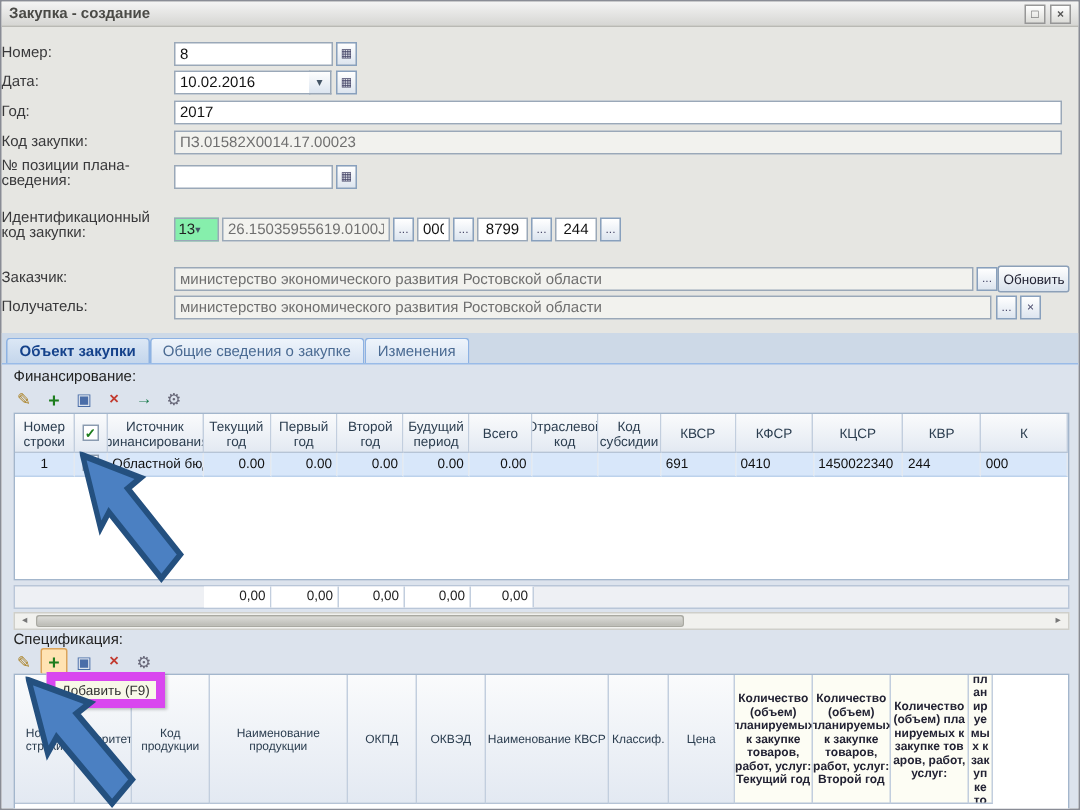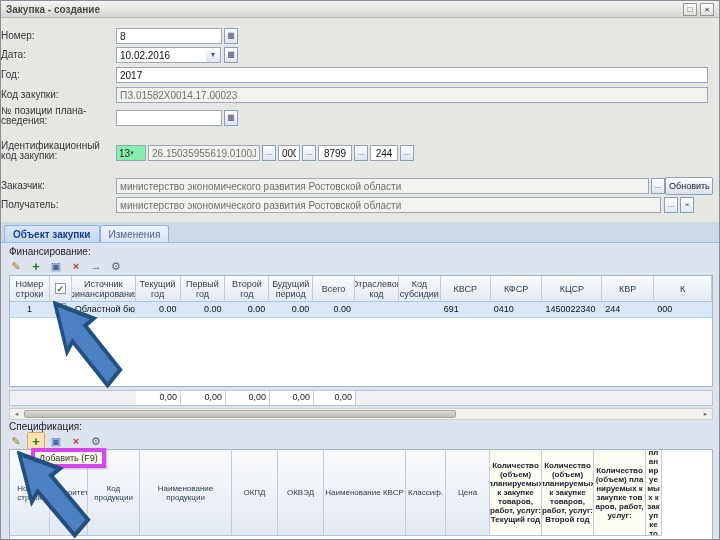--- a/index.html
+++ b/index.html
@@ -38,21 +38,21 @@
 .totals{position:absolute;display:flex;background:#eef0f4;border:1px solid #b9c6d8}
 .tcell{border-right:1px solid #c2cede;background:#fff;font-size:9px;line-height:13px;text-align:right;padding:0 3px}
 .tsp{background:transparent}
 .hscroll{position:absolute;background:#f1f1ee;border:1px solid #cfcfca}
 .harr{position:absolute;top:0;width:13px;height:10px;font-size:7px;line-height:10px;text-align:center;color:#777;cursor:pointer}
 .hthumb{position:absolute;left:14px;top:1px;height:8px;width:432px;background:linear-gradient(#dcdcd8,#bcbcb6);border:1px solid #a9a9a2;border-radius:2px;cursor:pointer}
 .spec-grid .gth{height:86px;font-size:8px;line-height:9px}
 .spec-grid .gth.hl2{background:#fdfdf4;color:#223;font-weight:bold}
 .gth.clip{word-break:break-all}
 .s0{width:40px}.s1{width:38px}.s2{width:52px}.s3{width:92px}.s4{width:46px}.s5{width:46px}.s6{width:82px}.s7{width:40px}.s8{width:44px}.s9{width:52px}.s10{width:52px}.s11{width:52px}.s12{width:52px}.s13{width:16px}
-.tooltip{position:absolute;background:#f8f8e8;border:4px solid #d946ef;font-size:9px;padding:1px 4px;color:#333;box-shadow:1px 1px 2px rgba(0,0,0,.25);z-index:30}
+.tooltip{position:absolute;background:#f8f8e8;border:6px solid #d946ef;font-size:9px;padding:1px 4px;color:#333;box-shadow:1px 1px 2px rgba(0,0,0,.25);z-index:30}
 .arrow{position:absolute;z-index:40}
 </style>
 </head>
 <body>
 
 <div class="window">
 
   <div class="titlebar">
     <span>Закупка - создание</span>
     <div class="win-btns">
@@ -102,20 +102,21 @@
   <input class="f-input ro" style="left: 115px; top: 177px; width: 533px;" readonly="" value="министерство экономического развития Ростовской области">
   <div class="mini" style="left:650px;top:177px"><span>...</span></div>
   <div class="btn" style="left:664px;top:176px;width:48px">Обновить</div>
 
   <input class="f-input ro" style="left: 115px; top: 196px; width: 545px;" readonly="" value="министерство экономического развития Ростовской области">
   <div class="mini" style="left:663px;top:196px"><span>...</span></div>
   <div class="mini" style="left:679px;top:196px"><span>×</span></div>
 
   <div class="tabbar">
     <div class="tab active"><span>Объект закупки</span></div>
+    <div class="tab"><span>Общие сведения о закупке</span></div>
     <div class="tab"><span>Изменения</span></div>
   </div>
 
   <div class="panel"></div>
 
   <div class="sec-title" style="left:8px;top:245px">Финансирование:</div>
 
   <div class="toolbar" style="left:6px;top:256px">
     <div class="tbtn">
         <span class="g-edit">✎</span>

